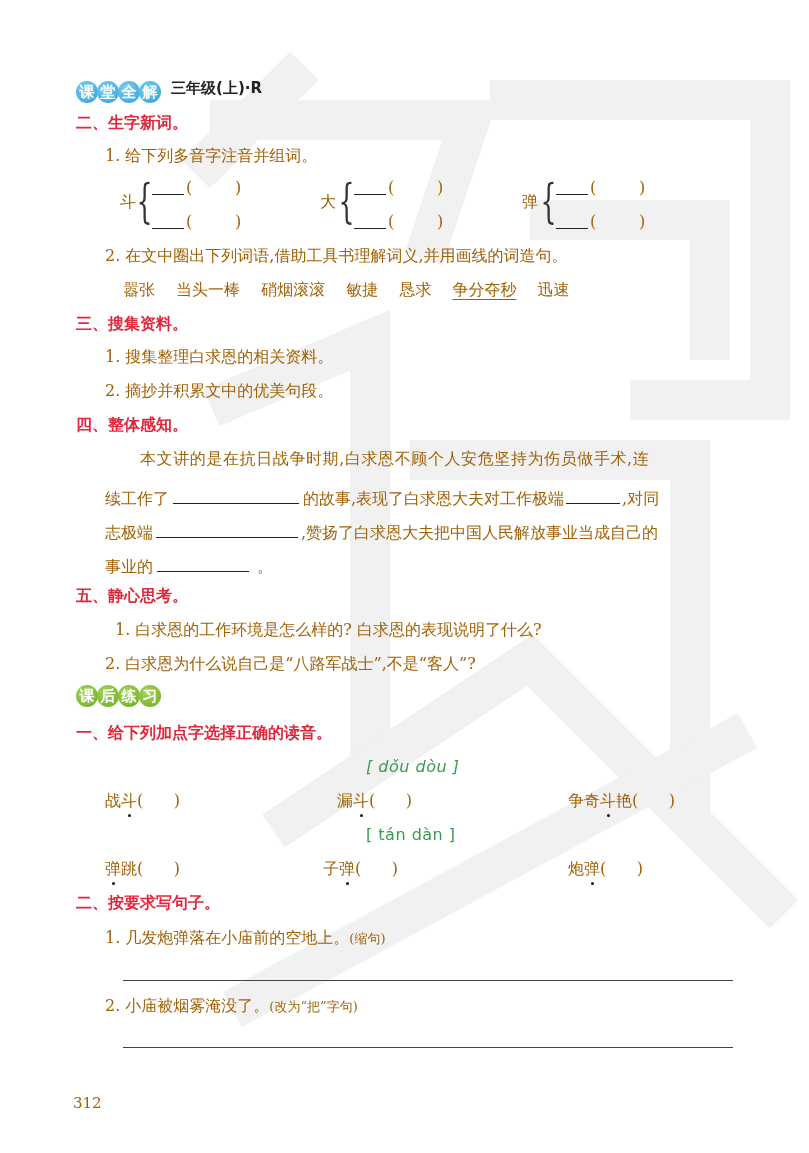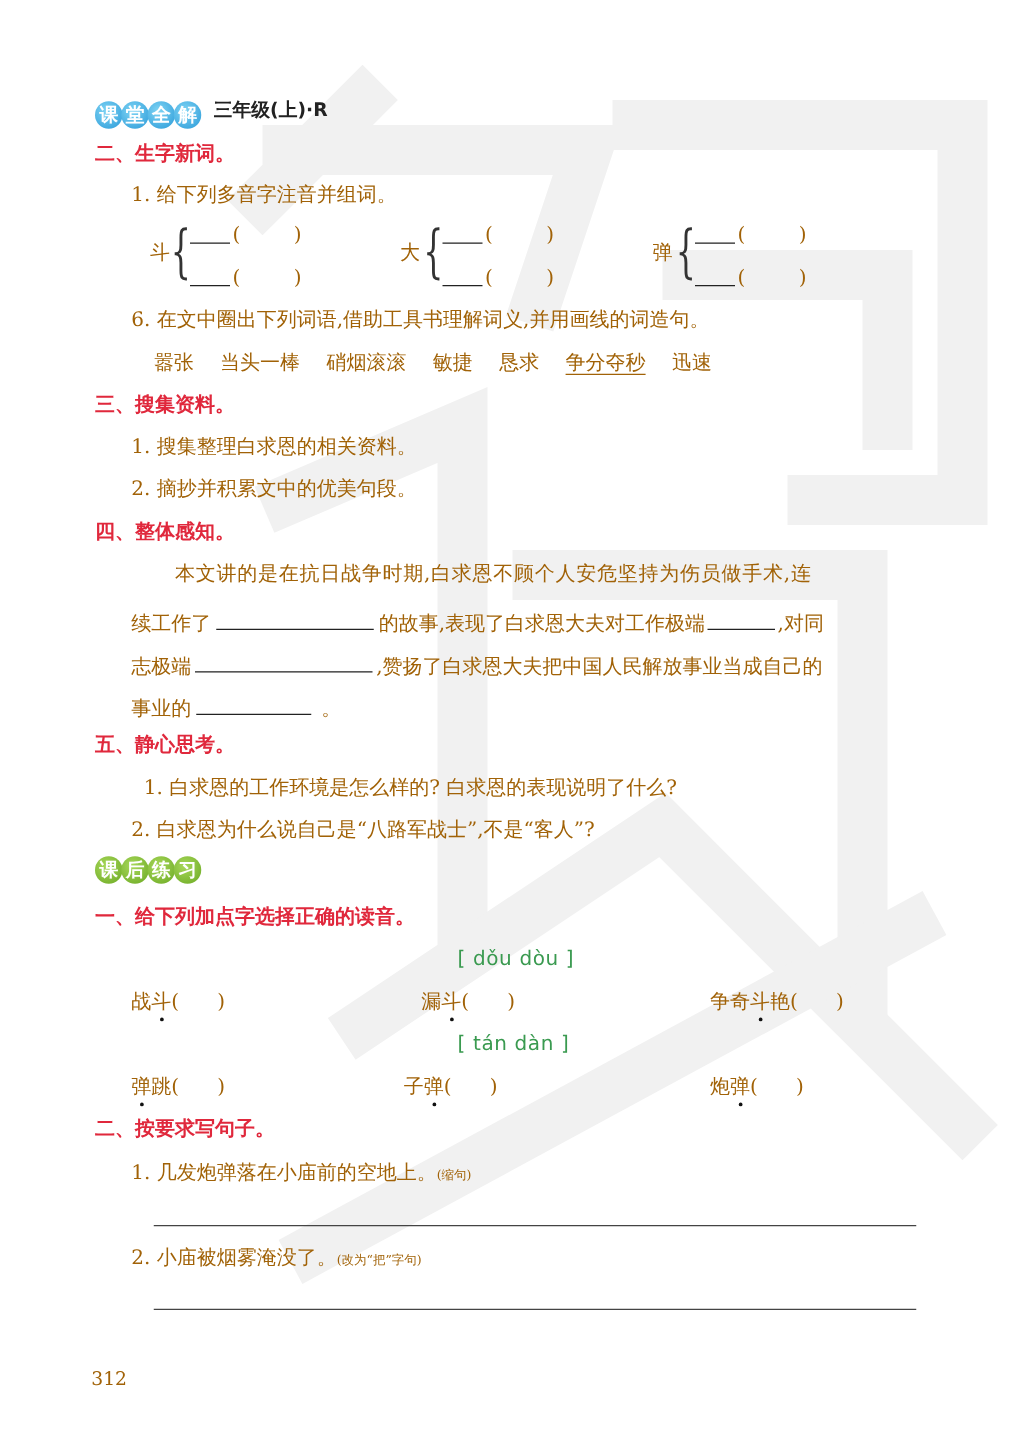--- a/index.html
+++ b/index.html
@@ -25,21 +25,21 @@
       font-family:"DejaVu Sans", sans-serif; font-weight:bold; color:#e0283c; font-size:16px;
     }
     .t { font-size:16px; color:#a16207; white-space:nowrap; }
     .blank { display:inline-block; border-bottom:1px solid #222; height:18px; vertical-align:baseline; }
     .brace { font-size:46px; line-height:46px; font-weight:lighter; color:#333; font-family:"DejaVu Serif", serif; transform:scaleX(0.55); display:inline-block; }
     .pinyin { font-family:"DejaVu Sans", sans-serif; color:#3a9a50; font-size:16px; letter-spacing:0.5px; }
     .dot { position:relative; }
     .dot::after { content:""; position:absolute; left:50%; bottom:-7px; width:3px; height:3px; margin-left:-1.5px; border-radius:50%; background:#111; }
     .uline { text-decoration:underline; text-underline-offset:4px; }
     .line { position:absolute; height:1px; background:#444; }
-    .small { font-size:10px; }
+    .small { font-size:13px; }
   </style>
 </head>
 <body>
 
 <svg class="watermark" viewBox="0 0 640 1100">
   <g fill="none" stroke="#f1f1f1" stroke-width="40" stroke-linecap="square">
     <path d="M120 40 L40 120 M60 80 L300 80 L260 200"></path>
     <path d="M340 60 L600 60 L600 360 L480 360"></path>
     <path d="M380 180 L540 180 L540 300"></path>
     <path d="M60 360 L200 300 L200 700"></path>
@@ -91,21 +91,21 @@
     <span class="abs brace" style="left:12px;top:4px;">{</span>
     <span class="abs blank" style="left:34px;top:2px;width:32px;"></span>
     <span class="abs t" style="left:68px;top:4px;">(</span>
     <span class="abs t" style="left:117px;top:4px;">)</span>
     <span class="abs blank" style="left:34px;top:36px;width:32px;"></span>
     <span class="abs t" style="left:68px;top:38px;">(</span>
     <span class="abs t" style="left:117px;top:38px;">)</span>
   </div>
 </div>
 
-<div class="abs t" style="left:105px;top:246px;">6. 在文中圈出下列词语,借助工具书理解词义,并用画线的词造句。</div>
+<div class="abs t" style="left:105px;top:246px;">2. 在文中圈出下列词语,借助工具书理解词义,并用画线的词造句。</div>
 <div class="abs t" style="left:123px;top:280px;word-spacing:0;">
   <span>嚣张</span><span style="display:inline-block;width:16px;"></span>
   <span>当头一棒</span><span style="display:inline-block;width:16px;"></span>
   <span>硝烟滚滚</span><span style="display:inline-block;width:16px;"></span>
   <span>敏捷</span><span style="display:inline-block;width:16px;"></span>
   <span>恳求</span><span style="display:inline-block;width:16px;"></span>
   <span class="uline">争分夺秒</span><span style="display:inline-block;width:16px;"></span>
   <span>迅速</span>
 </div>
 
@@ -132,21 +132,21 @@
 <div class="abs" style="left:76px;top:685px;">
   <span class="badge green">
     <span class="c">课</span>
       <span class="c">后</span>
       <span class="c">练</span>
       <span class="c">习</span>
   </span>
 </div>
 
 <div class="abs sec" style="left:76px;top:723px;">一、给下列加点字选择正确的读音。</div>
-<div class="abs pinyin" style="left:366px;top:757px;">[ dǒu   dòu ]</div>
+<div class="abs pinyin" style="left:366px;top:757px;font-style:italic;">[ dǒu   dòu ]</div>
 
 <div class="abs t" style="left:105px;top:791px;">
   <span>战</span><span class="dot">斗</span><span></span><span style="white-space:pre;">(      )</span>
 </div>
 <div class="abs t" style="left:337px;top:791px;">
   <span>漏</span><span class="dot">斗</span><span></span><span style="white-space:pre;">(      )</span>
 </div>
 <div class="abs t" style="left:568px;top:791px;text-align:right;">
   <span>争奇</span><span class="dot">斗</span><span>艳</span><span style="white-space:pre;">(      )</span>
 </div>

